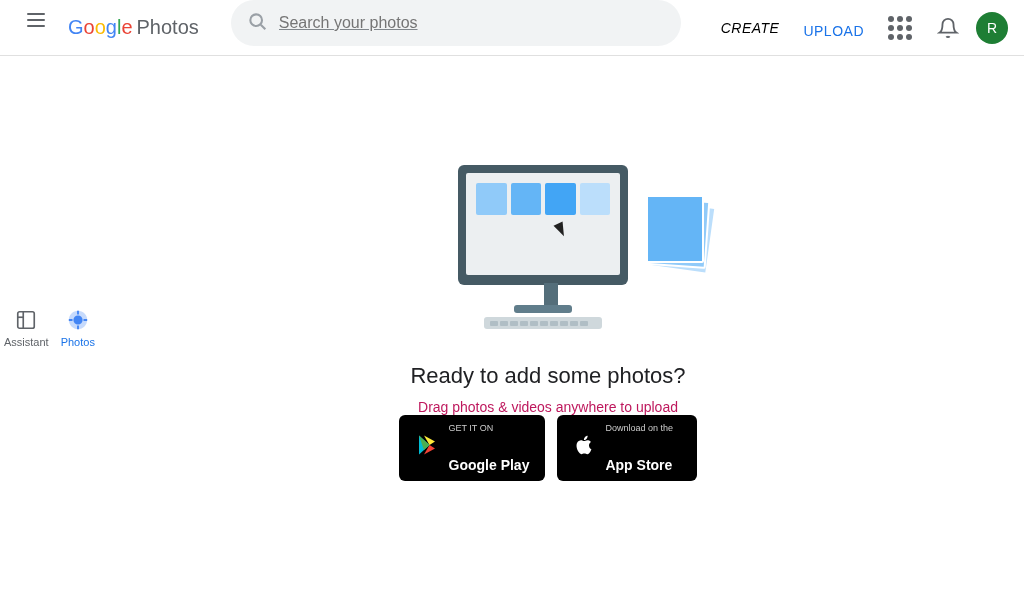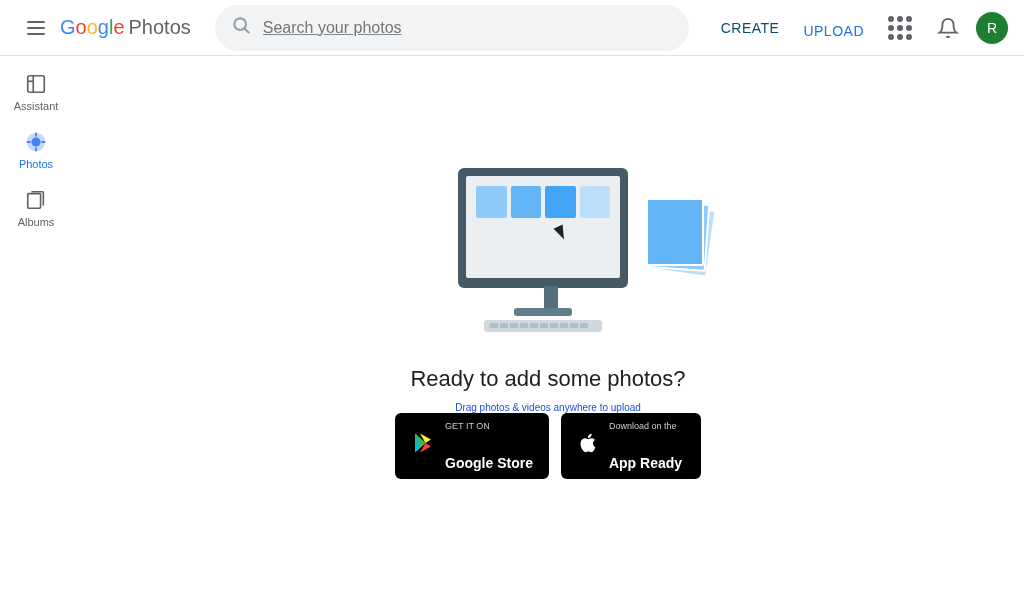--- a/index.html
+++ b/index.html
@@ -1,21 +1,21 @@
 <!DOCTYPE html>
 <html><head>
   <meta charset="utf-8">
   <style>
     * { margin: 0; padding: 0; box-sizing: border-box; }
     body { font-family: 'Arial', sans-serif; background: #fff; width: 1024px; height: 590px; overflow: hidden; display: flex; flex-direction: column; }
 
     
     .header {
-      display: flex; align-items: center; padding: 0 16px; height: 56px;
-      border-bottom: 1px solid #e0e0e0; background: #fff; flex-shrink: 0;
+      display: flex; padding: 0 16px; height: 56px;
+      border-bottom: 1px solid #e0e0e0; background: #fff; flex-shrink: 0; gap: 8px;
     }
     .hamburger-btn {
       width: 40px; height: 40px; display: flex; align-items: center; justify-content: center;
       cursor: pointer; border-radius: 50%; border: none; background: none;
     }
     .hamburger-icon { display: flex; flex-direction: column; gap: 4px; }
     .hamburger-icon span { display: block; width: 18px; height: 2px; background: #5f6368; border-radius: 1px; }
 
     .logo { display: flex; align-items: center; margin-left: 4px; text-decoration: none; }
     .logo-text { font-size: 20px; font-weight: 400; color: #5f6368; margin-left: 4px; }
@@ -24,21 +24,21 @@
       flex: 1; max-width: 720px; margin: 0 24px; display: flex; align-items: center;
       background: #f1f3f4; border-radius: 24px; padding: 0 16px; height: 46px;
     }
     .search-icon-wrap { color: #9aa0a6; margin-right: 12px; font-size: 18px; }
     .search-input {
       border: none; background: transparent; outline: none; font-size: 16px; color: #202124;
       flex: 1; color: #80868b; text-decoration: underline;
     }
 
     .header-actions { display: flex; align-items: center; gap: 8px; margin-left: auto; }
-    .create-btn { color: #0c4a6e; font-size: 14px; font-weight: 500; cursor: pointer; padding: 8px; background: none; border: none; letter-spacing: 0.5px; }
+    .create-btn { color: #000000; font-size: 14px; font-weight: 500; cursor: pointer; padding: 8px; background: none; border: none; letter-spacing: 0.5px; font-style: italic; }
     .upload-btn { color: #1a73e8; font-size: 14px; font-weight: 500; cursor: pointer; padding: 8px; background: none; border: none; letter-spacing: 0.5px; margin-top: 7px; }
     .grid-icon-btn {
       width: 40px; height: 40px; display: flex; align-items: center; justify-content: center;
       cursor: pointer; border-radius: 50%; border: none; background: none;
     }
     .grid-dots { display: grid; grid-template-columns: repeat(3,6px); gap: 3px; }
     .grid-dots span { display: block; width: 6px; height: 6px; background: #5f6368; border-radius: 50%; }
     .bell-btn {
       width: 40px; height: 40px; display: flex; align-items: center; justify-content: center;
       cursor: pointer; border-radius: 50%; border: none; background: none; font-size: 20px; color: #5f6368;
@@ -47,21 +47,21 @@
       width: 32px; height: 32px; border-radius: 50%; background: #1e7e34; color: #fff;
       display: flex; align-items: center; justify-content: center; font-size: 14px; font-weight: 500;
       cursor: pointer;
     }
 
     
     .body { display: flex; flex: 1; overflow: hidden; }
 
     
     .sidebar {
-      width: 72px; display: flex; flex-direction: column; align-items: center;
+      width: 72px; display: flex; flex-direction: row; align-items: center;
       padding-top: 8px; border-right: none; flex-shrink: 0; gap: 4px;
     }
     .sidebar-item {
       display: flex; flex-direction: column; align-items: center; justify-content: center;
       width: 68px; padding: 6px 4px; cursor: pointer; border-radius: 16px;
       gap: 2px; text-decoration: none;
     }
     .sidebar-item.active .sidebar-icon { color: #1a73e8; }
     .sidebar-item.active .sidebar-label { color: #1a73e8; }
     .sidebar-icon { font-size: 22px; color: #5f6368; display: flex; align-items: center; justify-content: center; height: 28px; }
@@ -74,21 +74,21 @@
     .main {
       flex: 1; display: flex; flex-direction: column; align-items: center;
       justify-content: center; padding: 20px;
     }
 
     
     .illustration { width: 200px; height: 170px; position: relative; margin-bottom: 28px; }
 
     
     .main-title { font-size: 22px; color: #202124; font-weight: 400; margin-bottom: 10px; }
-    .main-subtitle { font-size: 10px; color: #1d4ed8; }
+    .main-subtitle { font-size: 14px; color: #be185d; }
 
     .divider-row {
       display: flex; align-items: center; width: 320px; margin-bottom: 24px;
     }
     .divider-line { flex: 1; height: 1px; background: #e0e0e0; }
     .divider-text { font-size: 12px; color: #80868b; margin: 0 16px; }
 
     .app-text { font-size: 14px; color: #5f6368; margin-bottom: 16px; }
 
     .app-buttons { display: flex; gap: 12px; }
@@ -175,29 +175,20 @@
       <div class="sidebar-icon">
         <svg class="photos-icon-svg" viewBox="0 0 24 24">
           <path d="M12 2C6.5 2 2 6.5 2 12s4.5 10 10 10 10-4.5 10-10S17.5 2 12 2z" fill="#4285f4" opacity="0.3"></path>
           <path d="M12 7c-2.8 0-5 2.2-5 5s2.2 5 5 5 5-2.2 5-5-2.2-5-5-5z" fill="#4285f4"></path>
           <path d="M12 2v4M12 18v4M2 12h4M18 12h4" stroke="#4285f4" stroke-width="2" fill="none"></path>
         </svg>
       </div>
       <span class="sidebar-label" style="color:#1a73e8;">Photos</span>
     </div>
 
-    <div class="sidebar-item">
-      <div class="sidebar-icon">
-        <svg width="22" height="22" viewBox="0 0 24 24" fill="none" stroke="#5f6368" stroke-width="1.8">
-          <rect x="3" y="5" width="14" height="16" rx="1"></rect>
-          <path d="M7 3h12a1 1 0 0 1 1 1v14"></path>
-        </svg>
-      </div>
-      <span class="sidebar-label">Albums</span>
-    </div>
   </div>
 
   <div class="main">
 
     <div class="illustration">
 
       <div style="position:absolute; left:10px; top:0; width:170px; height:120px; background:#455a64; border-radius:6px;"></div>
       <div style="position:absolute; left:18px; top:8px; width:154px; height:102px; background:#eceff1; border-radius:2px; display:flex; flex-direction:column; padding:10px; gap:4px;">
         <div style="display:flex; gap:4px;">
           <div style="width:32px;height:32px;background:#90caf9;border-radius:2px;"></div>
@@ -250,30 +241,30 @@
             </defs>
             <path d="M4 2l16 10L4 22V2z" fill="none"></path>
             <path d="M4 2.5L14.5 12 4 21.5V2.5z" fill="#00bcd4"></path>
             <path d="M4 2.5l10.5 9.5-5.5 5-5-14.5z" fill="#4caf50"></path>
             <path d="M14.5 12L20 15.5 9 21.5l5.5-9.5z" fill="#f44336"></path>
             <path d="M14.5 12L20 8.5 9 2.5l5.5 9.5z" fill="#ffeb3b"></path>
           </svg>
         </div>
         <div class="app-btn-text">
           <span class="app-btn-small">GET IT ON</span>
-          <span class="app-btn-large">Google Store</span>
+          <span class="app-btn-large">Google Play</span>
         </div>
       </button>
 
       <button class="app-btn">
         <div class="app-btn-icon">
           <svg width="22" height="22" viewBox="0 0 24 24" fill="white">
             <path d="M18.71 19.5c-.83 1.24-1.71 2.45-3.05 2.47-1.34.03-1.77-.79-3.29-.79-1.53 0-2 .77-3.27.82-1.31.05-2.3-1.32-3.14-2.53C4.25 17 2.94 12.45 4.7 9.39c.87-1.52 2.43-2.48 4.12-2.51 1.28-.02 2.5.87 3.29.87.78 0 2.26-1.07 3.8-.91.65.03 2.47.26 3.64 1.98-.09.06-2.17 1.28-2.15 3.81.03 3.02 2.65 4.03 2.68 4.04-.03.07-.42 1.44-1.38 2.83M13 3.5c.73-.83 1.94-1.46 2.94-1.5.13 1.17-.34 2.35-1.04 3.19-.69.85-1.83 1.51-2.95 1.42-.15-1.15.41-2.35 1.05-3.11z"></path>
           </svg>
         </div>
         <div class="app-btn-text">
           <span class="app-btn-small">Download on the</span>
-          <span class="app-btn-large">App Ready</span>
+          <span class="app-btn-large">App Store</span>
         </div>
       </button>
     </div>
   </div>
 </div>
 
 </body></html>

